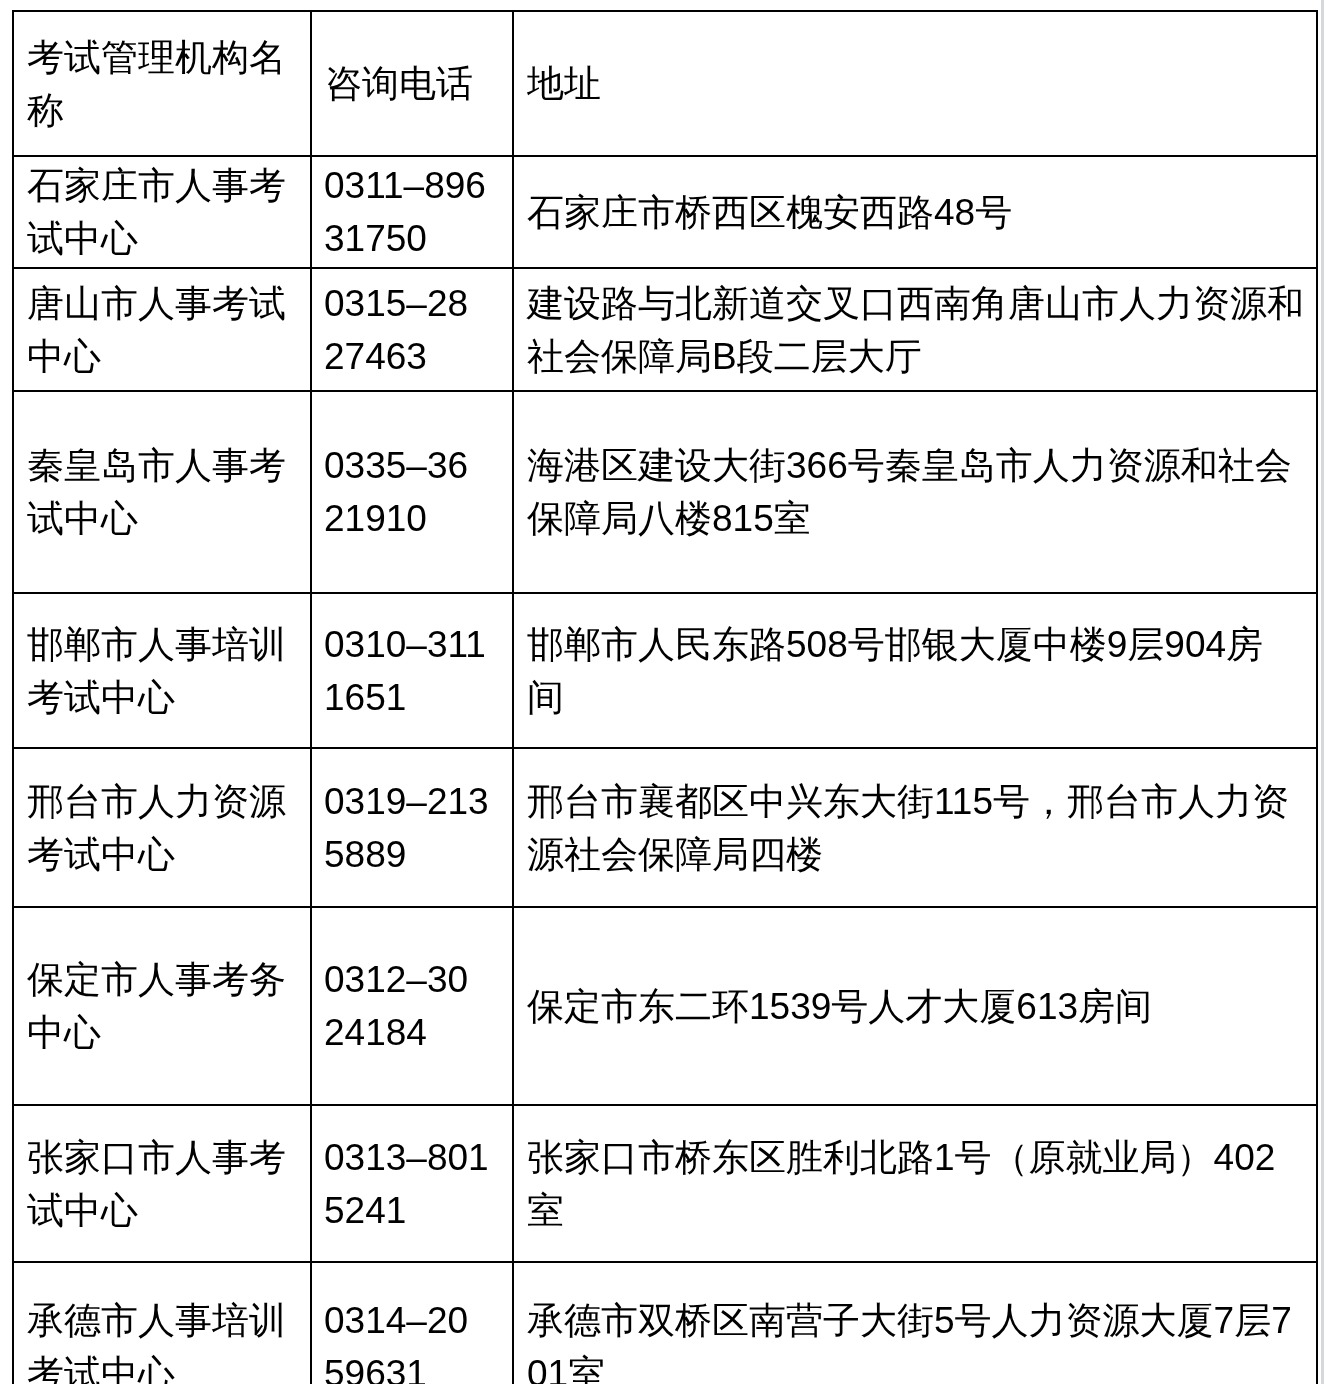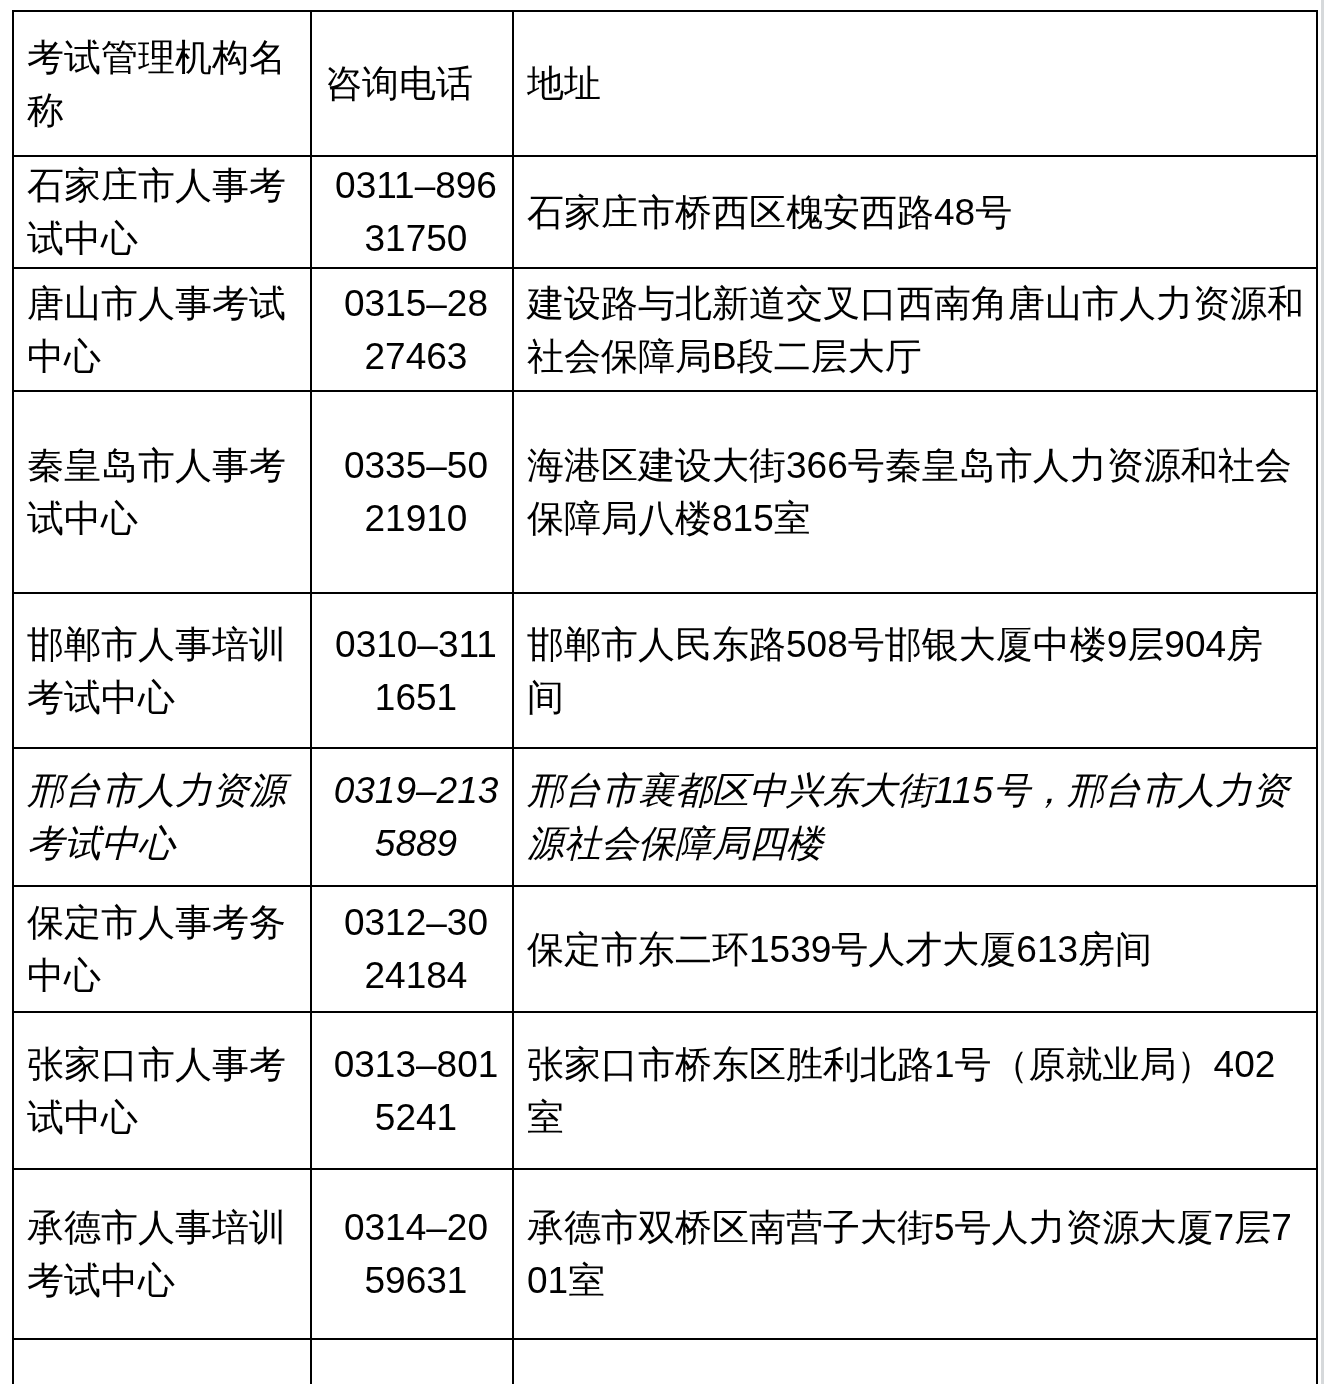--- a/index.html
+++ b/index.html
@@ -39,29 +39,29 @@
     vertical-align: middle;
     text-align: left;
     font-weight: 400;
     font-size: 37px;
     line-height: 53px;
     white-space: pre-line;
     word-break: break-all;
     overflow: hidden;
     padding: 2px 6px 2px 13px;
   }
-  table.info-table td.phone-cell { padding-left: 12px; padding-right: 4px; text-align: center; }
+  table.info-table td.phone-cell { padding-left: 12px; padding-right: 4px; }
   
   tr.hdr    { height: 145px; }
   tr.row-0  { height: 99px; }
   tr.row-1  { height: 123px; }
   tr.row-2  { height: 202px; }
   tr.row-3  { height: 155px; margin-top: 8px; }
-  tr.row-4  { height: 138px; font-style: italic; }
-  tr.row-5  { height: 126px; }
+  tr.row-4  { height: 159px; }
+  tr.row-5  { height: 198px; }
   tr.row-6  { height: 157px; }
   tr.row-7  { height: 170px; }
   tr.row-8  { height: 90px; } 
   .edge-line {
     position: absolute;
     top: 0;
     left: 1321px;
     width: 3px;
     height: 1384px;
     background: #d6d9db;
@@ -98,21 +98,21 @@
         <td>唐山市人事考试
 中心</td>
         <td class="phone-cell">0315–28
 27463</td>
         <td>建设路与北新道交叉口西南角唐山市人力资源和
 社会保障局B段二层大厅</td>
       </tr>
       <tr class="row-2">
         <td>秦皇岛市人事考
 试中心</td>
-        <td class="phone-cell">0335–50
+        <td class="phone-cell">0335–36
 21910</td>
         <td>海港区建设大街366号秦皇岛市人力资源和社会
 保障局八楼815室</td>
       </tr>
       <tr class="row-3">
         <td>邯郸市人事培训
 考试中心</td>
         <td class="phone-cell">0310–311
 1651</td>
         <td>邯郸市人民东路508号邯银大厦中楼9层904房

